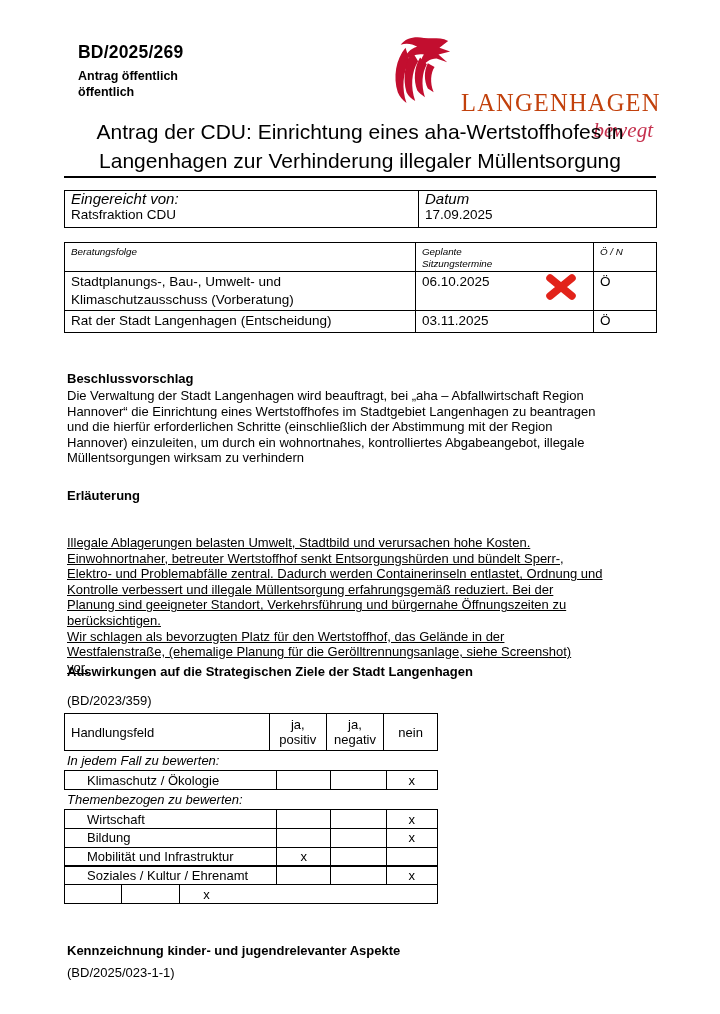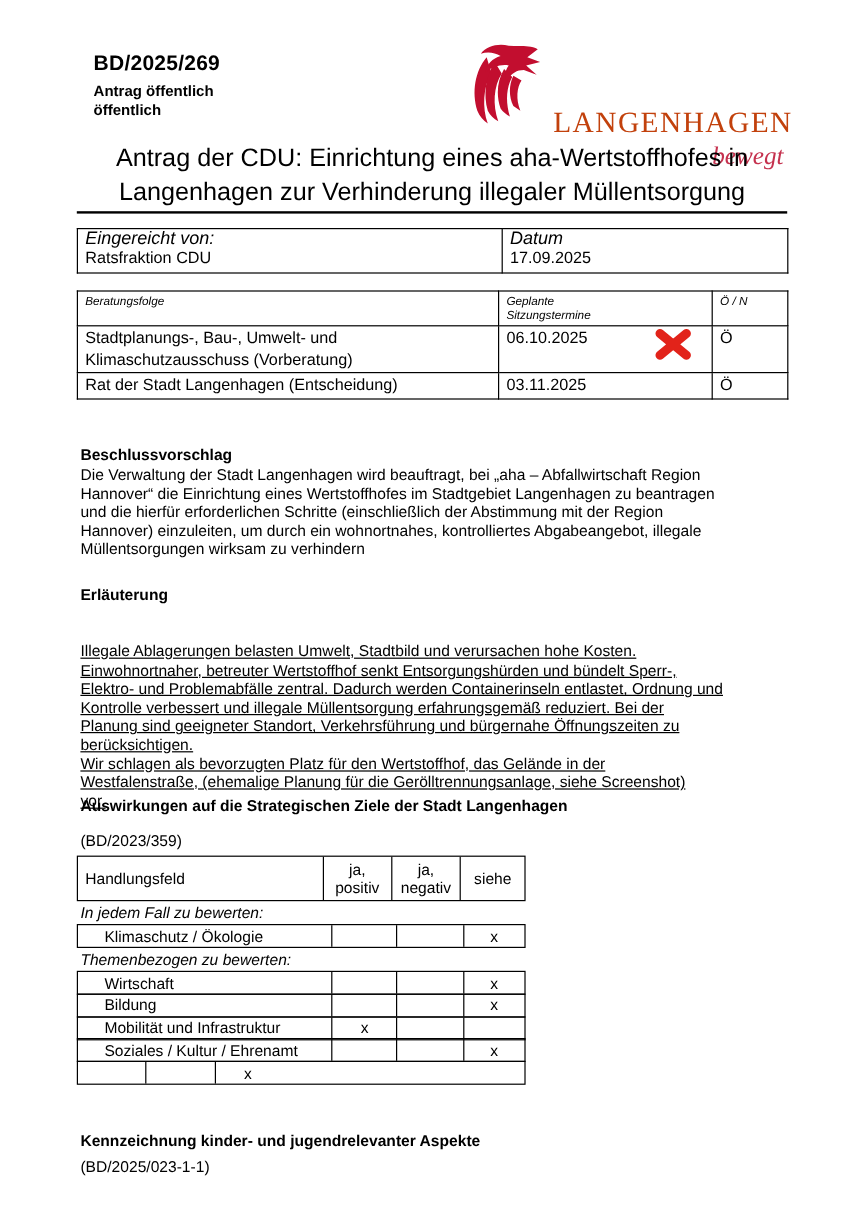--- a/index.html
+++ b/index.html
@@ -193,21 +193,21 @@
   <div class="sec-heading" style="top:664px;">Auswirkungen auf die Strategischen Ziele der Stadt Langenhagen</div>
   <div class="ref-text" style="top:693px;">(BD/2023/359)</div>
 
   <div class="atable">
     <div class="a-hrow">
       <div class="a-hcell first w1">Handlungsfeld</div>
       <div class="a-hcell w2 ml">ja,
 positiv</div>
       <div class="a-hcell w3 ml">ja,
 negativ</div>
-      <div class="a-hcell w4">siehe</div>
+      <div class="a-hcell w4">nein</div>
     </div>
 
     <div class="a-section">In jedem Fall zu bewerten:</div>
 
     <div class="a-row gap-top">
       <div class="a-cell first w1">Klimaschutz / Ökologie</div>
       <div class="a-cell center w2"></div>
       <div class="a-cell center w3"></div>
       <div class="a-cell center w4">x</div>
     </div>

